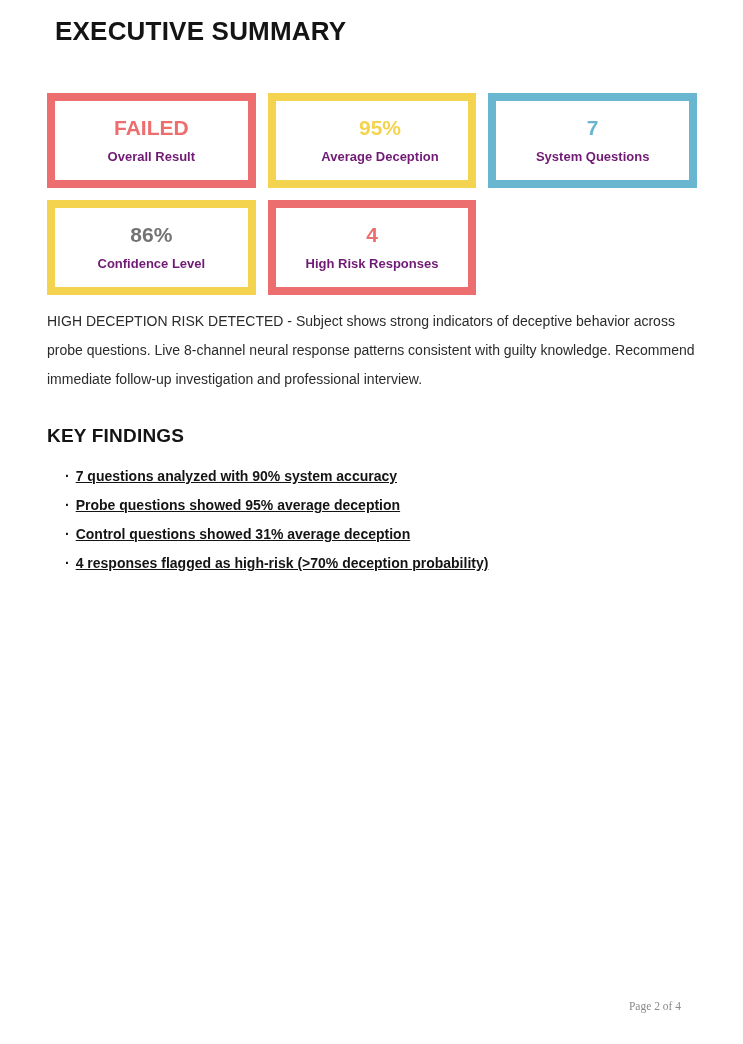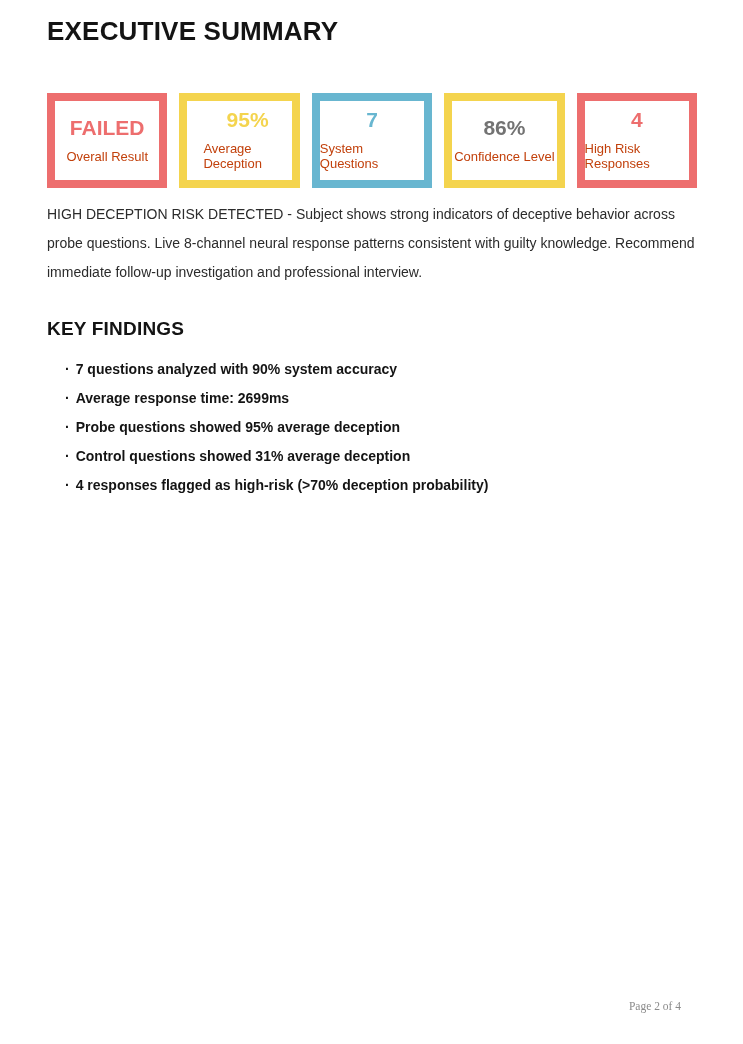--- a/index.html
+++ b/index.html
@@ -19,25 +19,26 @@
     padding: 0 46px 0 47px;
     overflow: hidden;
   }
   .doc-title {
     margin-top: 14px;
     font-size: 26px;
     line-height: 34px;
     font-weight: bold;
     color: #141414;
     letter-spacing: 0.2px;
+    margin-left: 8px;
   }
   .cards-grid {
     margin-top: 45px;
     display: grid;
-    grid-template-columns: repeat(5, 1fr);
+    grid-template-columns: repeat(3, 1fr);
     column-gap: 12px;
     row-gap: 12px;
   }
   .stat-card {
     height: 95px;
     border: 8px solid #ccc;
     background: #ffffff;
     display: flex;
     flex-direction: column;
     align-items: center;
@@ -45,22 +46,22 @@
     padding-bottom: 2px;
   }
   .stat-value {
     font-size: 21px;
     font-weight: bold;
     line-height: 24px;
   }
   .stat-label {
     margin-top: 9px;
     font-size: 13px;
-    font-weight: normal;
-    color: #c2410c;
+    font-weight: bold;
+    color: #701a75;
     line-height: 15px;
   }
   .section-heading {
     font-size: 19px;
     line-height: 24px;
     font-weight: bold;
     color: #141414;
     letter-spacing: 0.2px;
   }
   .assessment-heading { margin-top: 52px; }
@@ -75,20 +76,21 @@
   .findings-list {
     margin-top: 14px;
     list-style: none;
     padding-left: 18px;
   }
   .findings-list li {
     font-size: 14px;
     font-weight: bold;
     line-height: 29px;
     color: #141414;
+    text-decoration: underline;
   }
   .bullet-dot {
     display: inline-block;
     margin-right: 6px;
     font-weight: bold;
   }
   .page-number {
     position: absolute;
     top: 999px;
     right: 62px;
@@ -138,23 +140,20 @@
 
   <p class="assessment-body">HIGH DECEPTION RISK DETECTED - Subject shows strong indicators of deceptive behavior across probe questions. Live 8-channel neural response patterns consistent with guilty knowledge. Recommend immediate follow-up investigation and professional interview.</p>
 
   <h2 class="section-heading findings-heading">KEY FINDINGS</h2>
 
   <ul class="findings-list">
     <li>
       <span class="bullet-dot">·</span><span>7 questions analyzed with 90% system accuracy</span>
     </li>
     <li>
-      <span class="bullet-dot">·</span><span>Average response time: 2699ms</span>
-    </li>
-    <li>
       <span class="bullet-dot">·</span><span>Probe questions showed 95% average deception</span>
     </li>
     <li>
       <span class="bullet-dot">·</span><span>Control questions showed 31% average deception</span>
     </li>
     <li>
       <span class="bullet-dot">·</span><span>4 responses flagged as high-risk (&gt;70% deception probability)</span>
     </li>
   </ul>
 

